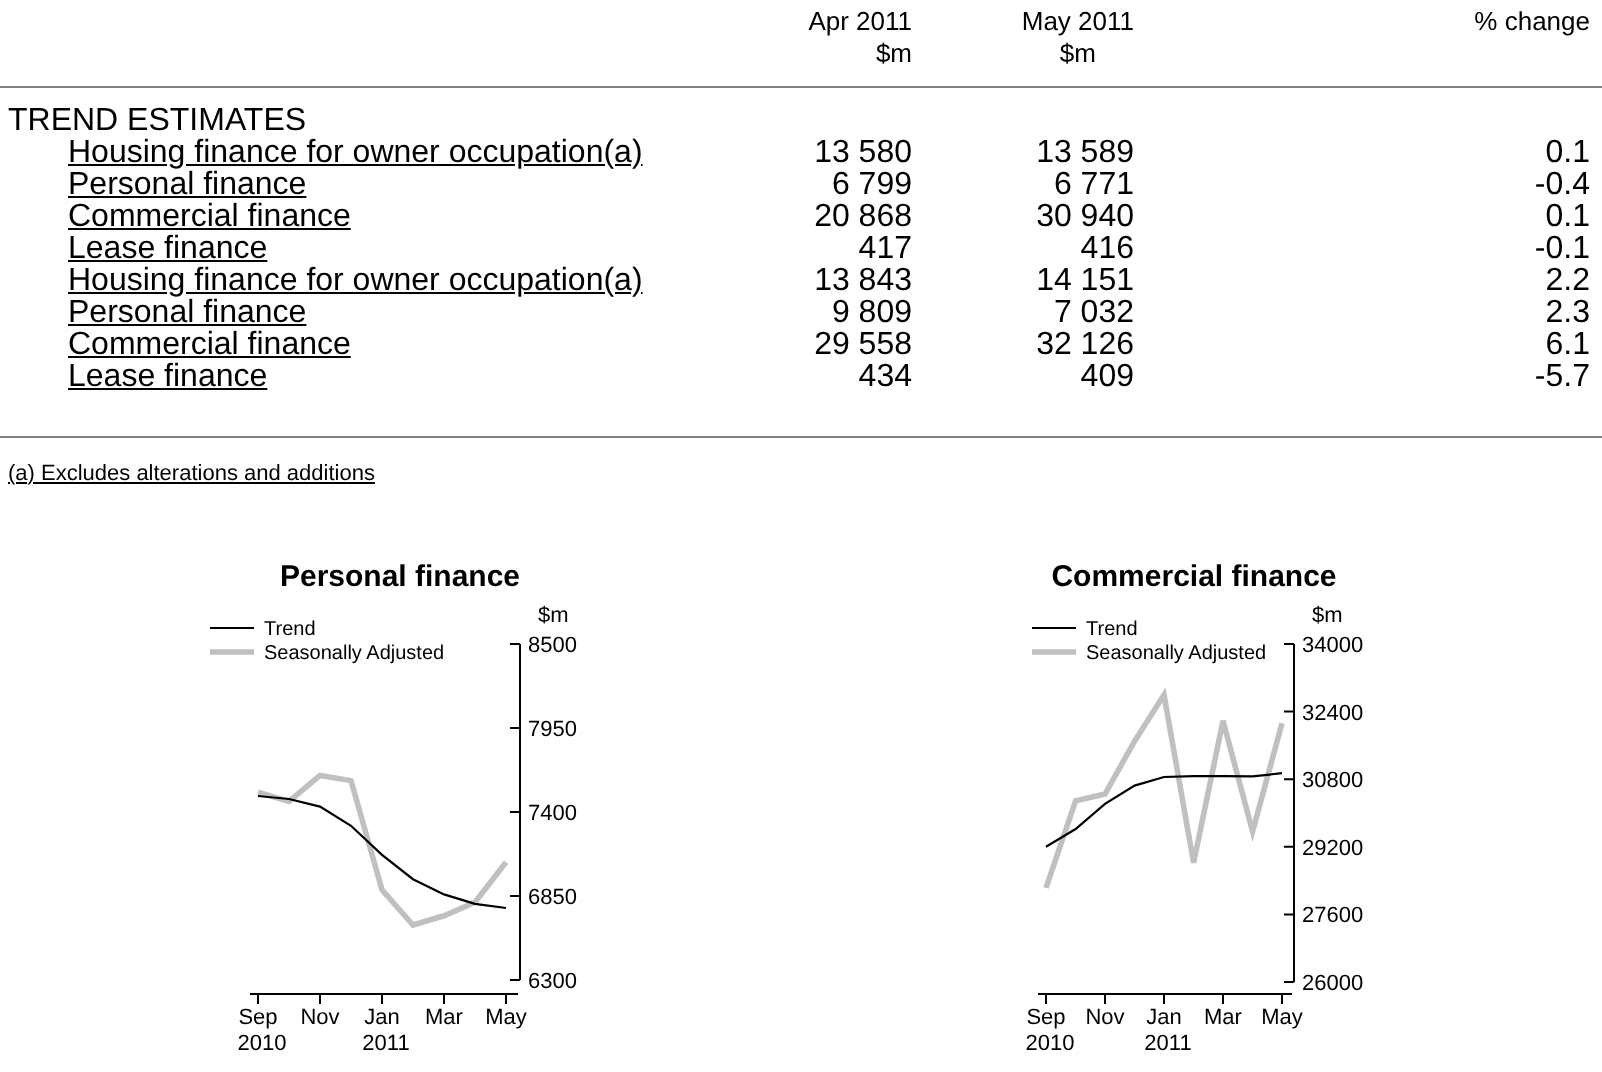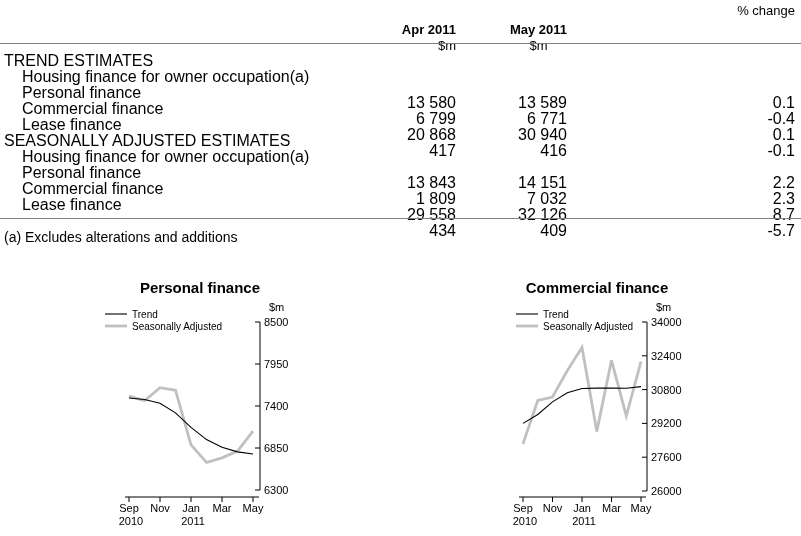--- a/index.html
+++ b/index.html
@@ -1,34 +1,34 @@
 <!DOCTYPE html>
 <html><head>
 <meta charset="utf-8">
 <style>
   html,body{margin:0;padding:0;background:#ffffff;}
   body{width:801px;height:536px;overflow:hidden;font-family:"Liberation Sans",sans-serif;color:#000;}
   .page{position:relative;width:801px;height:536px;background:#fff;}
   .thead{position:absolute;top:3px;left:0;width:801px;}
   .col-head{position:absolute;top:0;text-align:right;font-size:13px;line-height:16px;}
-  .ch-title{font-weight:bold;margin-top:19px;}
+  .ch-title{font-weight:normal;}
   .ch-unit{font-weight:normal;}
   .c1{right:345px;}
   .c2{right:234px;text-align:center;}
   .c3{right:6px;}
   .rule{position:absolute;left:0;width:801px;height:1px;background:#808080;}
   .rule1{top:43px;}
   .rule2{top:218px;}
   .tbody{position:absolute;top:53px;left:0;width:801px;}
   .trow{position:relative;height:16px;font-size:16px;line-height:16px;}
   .lbl{position:absolute;top:0;white-space:nowrap;}
   .lbl.section{left:4px;}
-  .lbl.item{left:22px;}
-  .cell{position:absolute;top:0;text-align:right;white-space:nowrap;margin-top:26px;}
-  .footnote{position:absolute;top:229px;left:4px;font-size:14px;line-height:16px;}
+  .lbl.item{left:34px;text-decoration:underline;}
+  .cell{position:absolute;top:0;text-align:right;white-space:nowrap;}
+  .footnote{position:absolute;top:229px;left:4px;font-size:11px;line-height:16px;text-decoration:underline;}
   #charts-svg{position:absolute;top:0;left:0;}
   #charts-svg text{font-family:"Liberation Sans",sans-serif;fill:#000;}
 </style>
 </head>
 <body>
 
 <div class="page">
 
   <div class="thead">
     <div class="col-head c1">
@@ -68,39 +68,36 @@
       <span class="cell c2">30 940</span>
       <span class="cell c3">0.1</span>
     </div>
     <div class="trow">
       <span class="lbl item">Lease finance</span>
       <span class="cell c1">417</span>
       <span class="cell c2">416</span>
       <span class="cell c3">-0.1</span>
     </div>
     <div class="trow">
-      <span class="lbl section">SEASONALLY ADJUSTED ESTIMATES</span>
-    </div>
-    <div class="trow">
       <span class="lbl item">Housing finance for owner occupation(a)</span>
       <span class="cell c1">13 843</span>
       <span class="cell c2">14 151</span>
       <span class="cell c3">2.2</span>
     </div>
     <div class="trow">
       <span class="lbl item">Personal finance</span>
-      <span class="cell c1">1 809</span>
+      <span class="cell c1">9 809</span>
       <span class="cell c2">7 032</span>
       <span class="cell c3">2.3</span>
     </div>
     <div class="trow">
       <span class="lbl item">Commercial finance</span>
       <span class="cell c1">29 558</span>
       <span class="cell c2">32 126</span>
-      <span class="cell c3">8.7</span>
+      <span class="cell c3">6.1</span>
     </div>
     <div class="trow">
       <span class="lbl item">Lease finance</span>
       <span class="cell c1">434</span>
       <span class="cell c2">409</span>
       <span class="cell c3">-5.7</span>
     </div>
   </div>
 
   <div class="rule rule2"></div>

